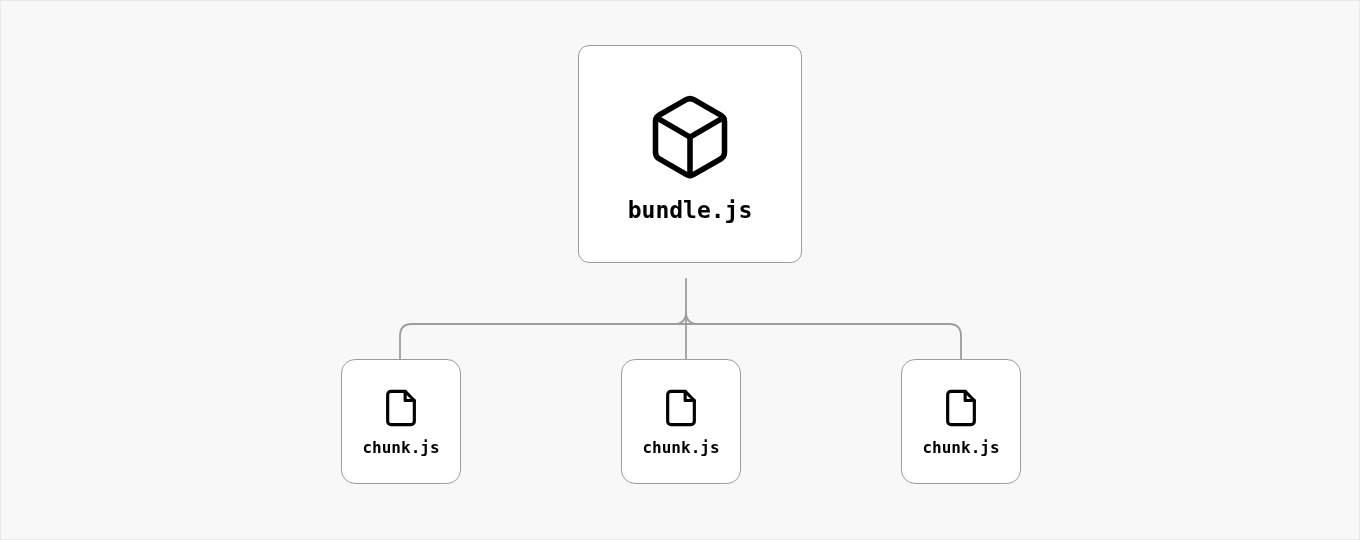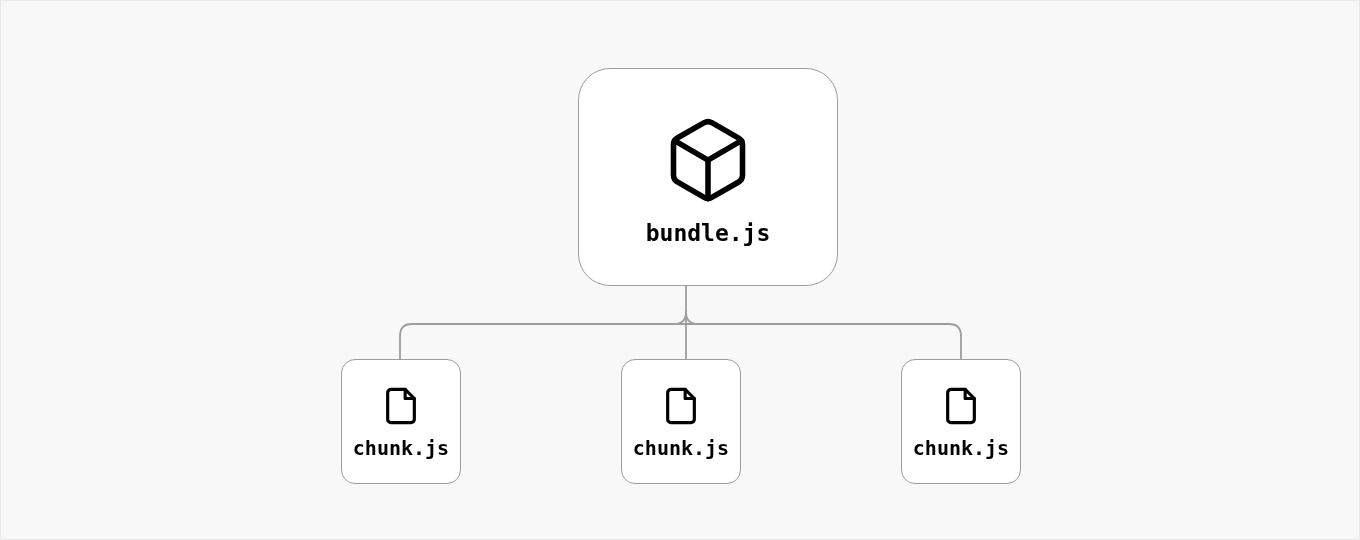--- a/index.html
+++ b/index.html
@@ -32,24 +32,24 @@
     background: #ffffff;
     border: 1.5px solid #9d9d9d;
     box-sizing: border-box;
     display: flex;
     flex-direction: column;
     align-items: center;
     justify-content: center;
   }
   .node-root {
     left: 577px;
-    top: 67px;
-    width: 260px;
+    top: 44px;
+    width: 224px;
     height: 218px;
-    border-radius: 32px;
+    border-radius: 11px;
   }
   .node-chunk {
     top: 358px;
     width: 120px;
     height: 125px;
     border-radius: 14px;
   }
   .node-chunk.c0 { left: 340px; }
   .node-chunk.c1 { left: 620px; }
   .node-chunk.c2 { left: 900px; }
@@ -72,21 +72,21 @@
     font-family: "DejaVu Sans Mono", "Liberation Mono", monospace;
     font-weight: 700;
     color: #000000;
     white-space: nowrap;
     letter-spacing: 0px;
   }
   .label-root {
     font-size: 23px;
   }
   .label-chunk {
-    font-size: 20px;
+    font-size: 16px;
   }
 </style>
 </head>
 <body>
 
 <div id="canvas">
 
   <svg id="edges" viewBox="0 0 1360 540" width="1360" height="540" fill="none" xmlns="http://www.w3.org/2000/svg">
     <g stroke="#9d9d9d" stroke-width="1.8" fill="none" stroke-linecap="round" stroke-linejoin="round">
 

